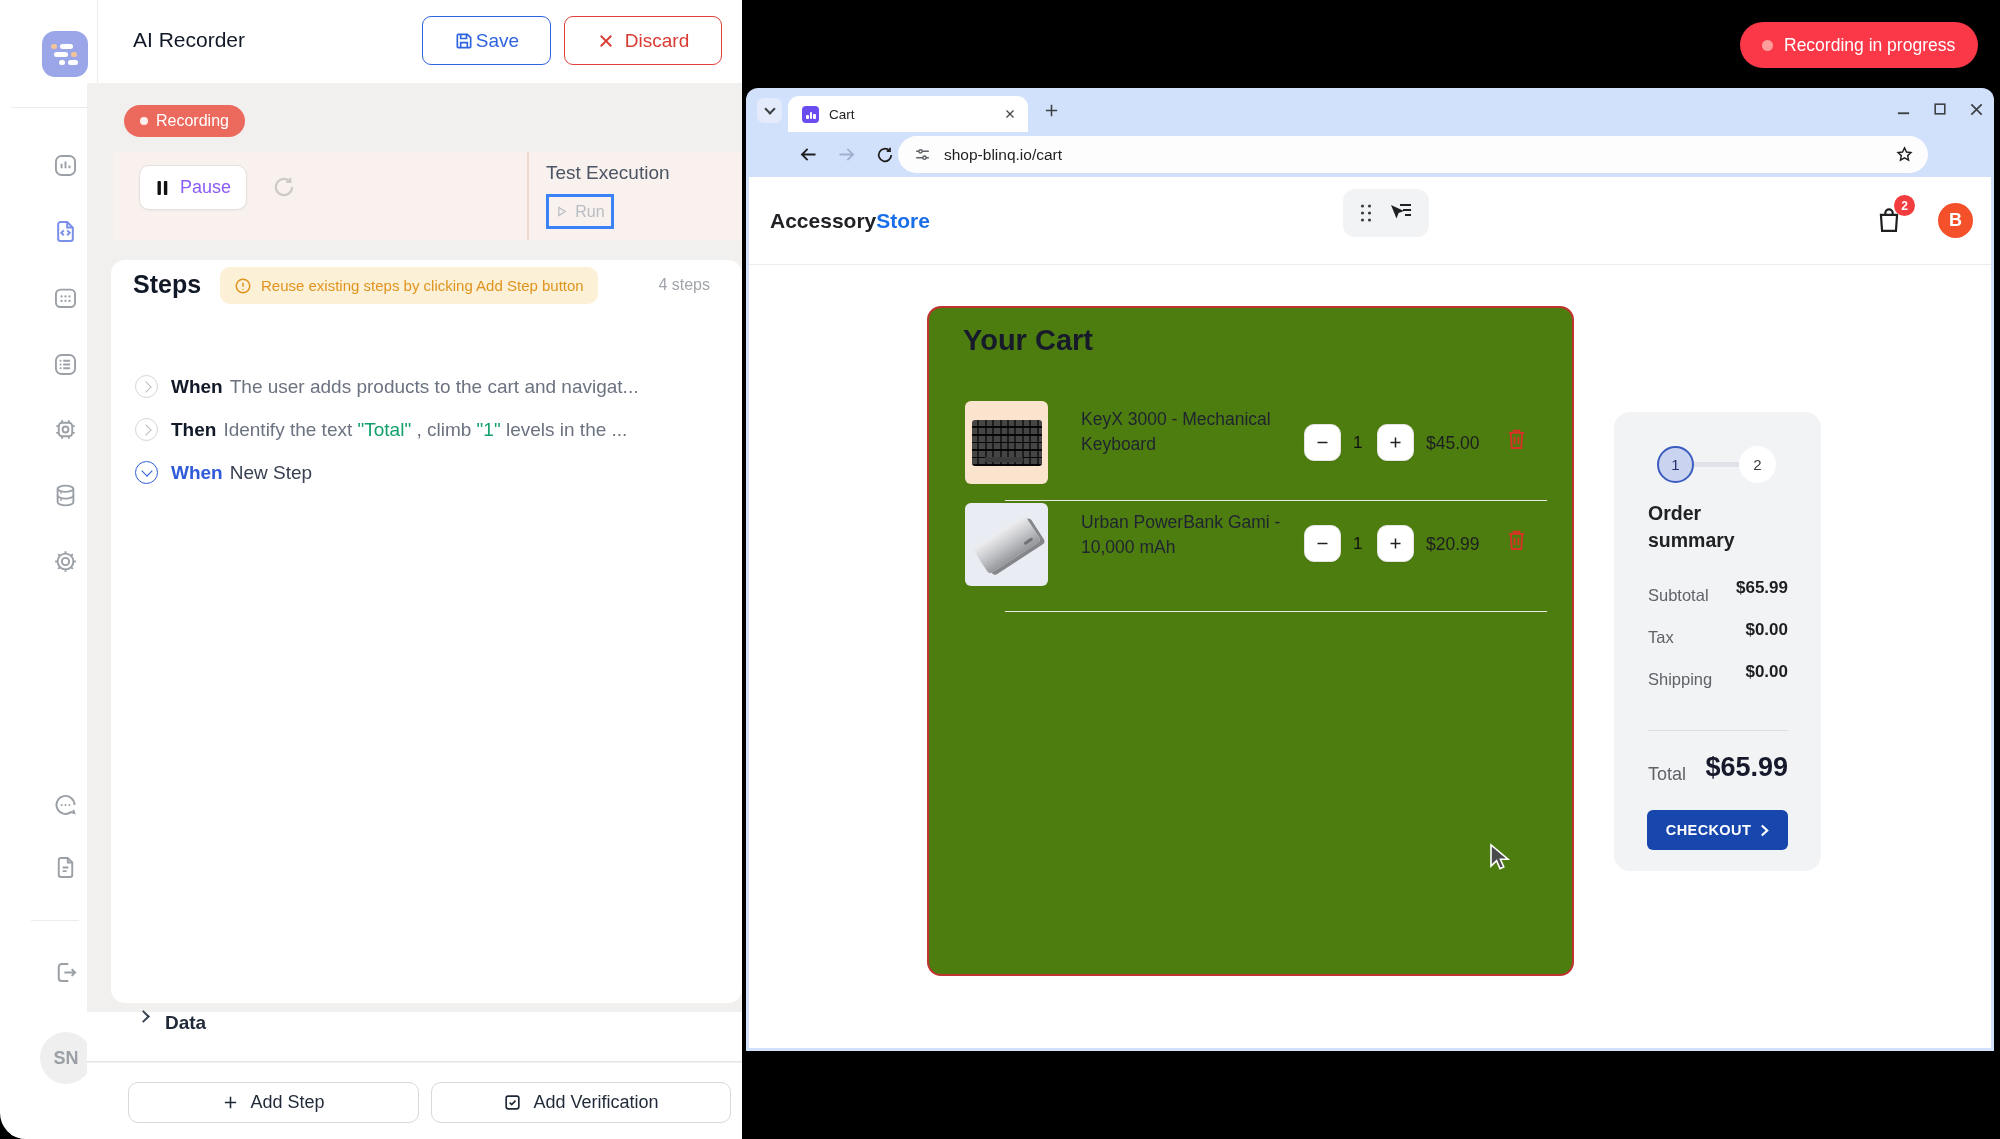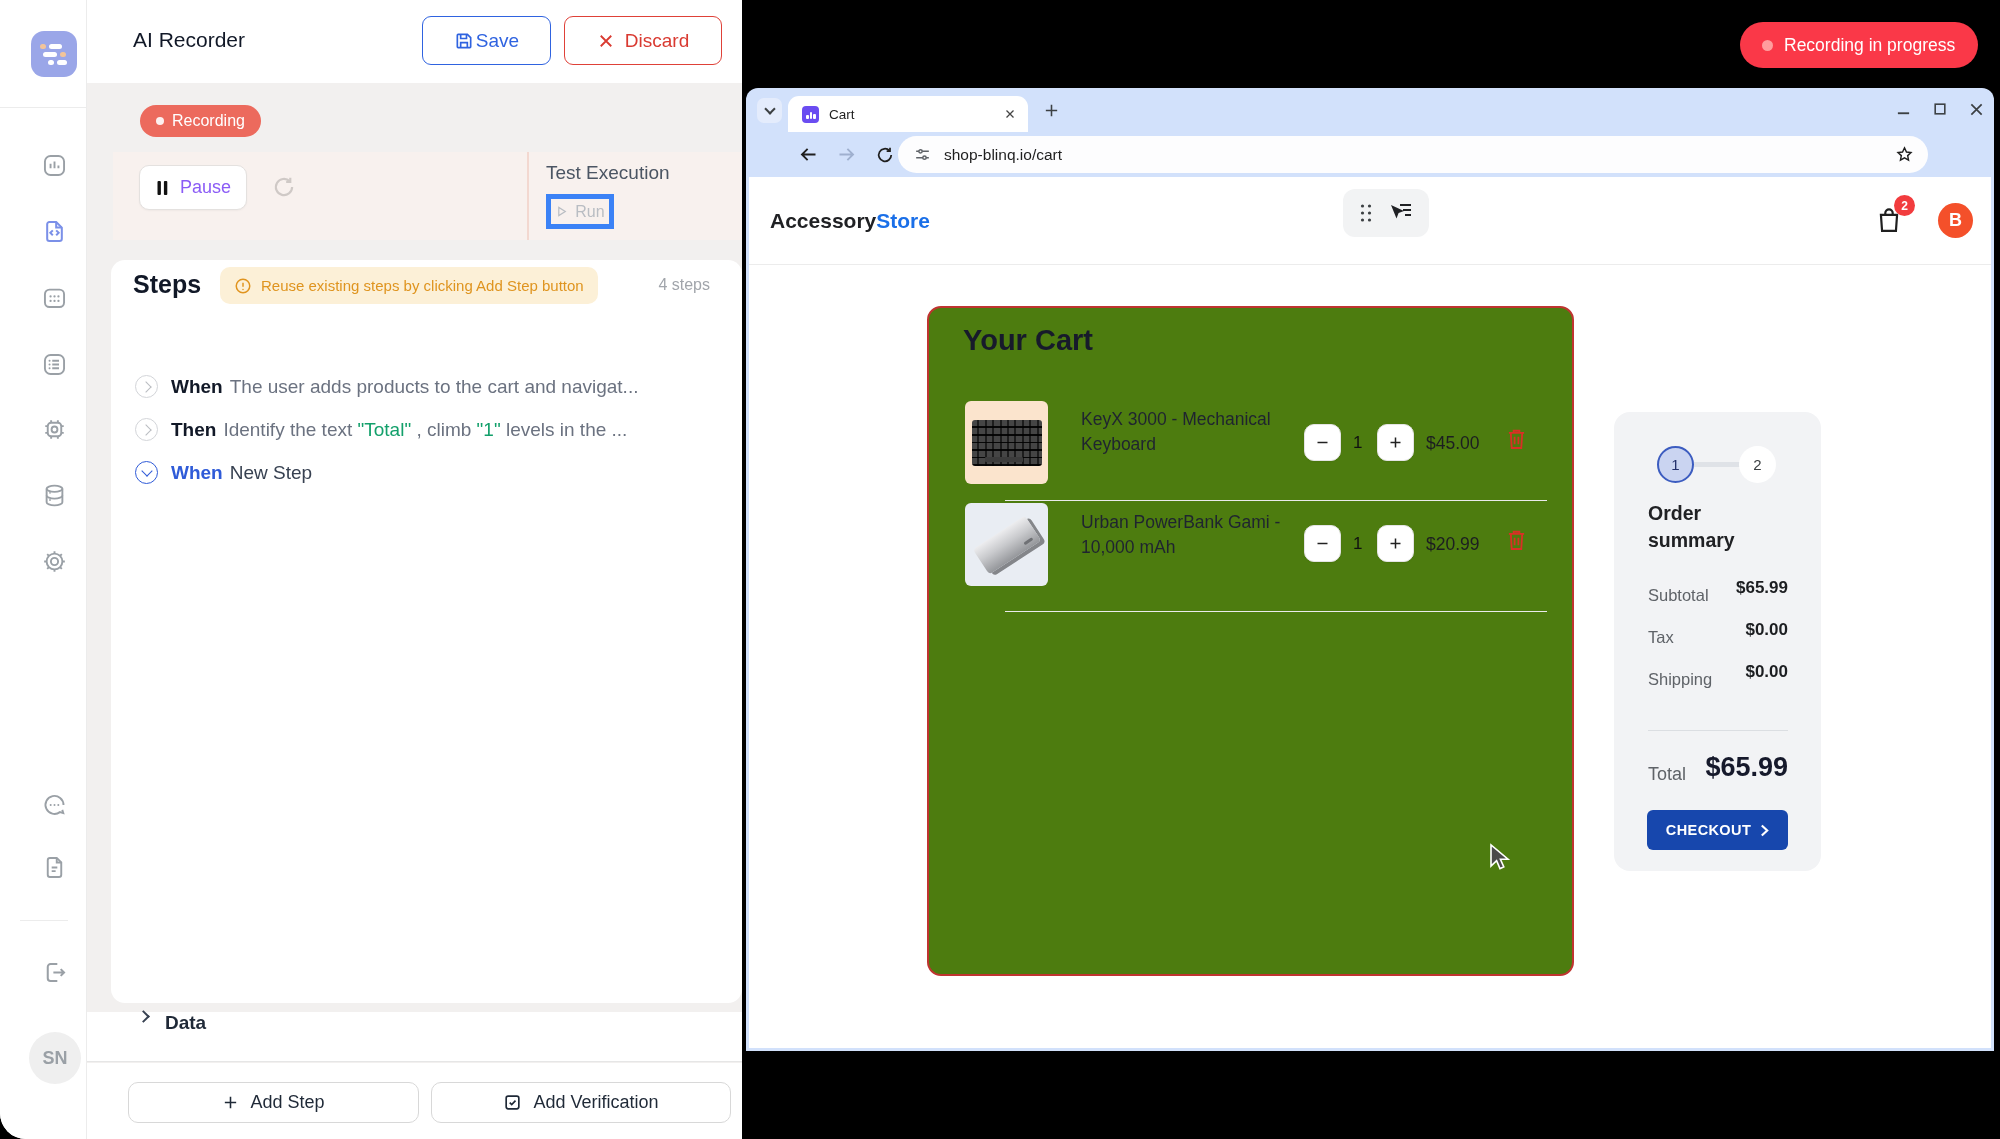--- a/index.html
+++ b/index.html
@@ -4,54 +4,54 @@
 <style>
   * { margin:0; padding:0; box-sizing:border-box; }
   html,body { background:#000; }
   body { font-family:"Liberation Sans","DejaVu Sans",sans-serif; }
   .stage { position:relative; width:2000px; height:1139px; background:#000; overflow:hidden; }
   .abs { position:absolute; }
 
   
   .app { position:absolute; left:0; top:0; width:742px; height:1139px; background:#fff;
          border-radius:0 0 0 26px; overflow:hidden; }
-  .sidebar { position:absolute; left:0; top:0; width:87px; height:1139px; background:#fff;
+  .sidebar { position:absolute; left:11px; top:0; width:87px; height:1139px; background:#fff;
              border-right:1px solid #ececec; }
   .logo { position:absolute; left:31px; top:31px; width:46px; height:46px; border-radius:13px;
           background:#9aa6e8; }
   .logo i { position:absolute; border-radius:3px; }
   .side-icon { position:absolute; left:42px; width:27px; height:27px; margin-left:-14px;
                display:flex; align-items:center; justify-content:center; cursor:pointer; left:55px; }
   .side-div { position:absolute; background:#ececec; }
   .avatar-sn { position:absolute; left:29px; top:1032px; width:52px; height:52px; border-radius:50%;
                background:#efefef; color:#9aa0a6; font-weight:bold; font-size:18px;
                display:flex; align-items:center; justify-content:center; }
 
   .app-title { position:absolute; left:133px; top:28px; font-size:21px; color:#111827; font-weight:500; }
   .btn-save { position:absolute; left:422px; top:16px; width:129px; height:49px; border-radius:9px;
               border:1.5px solid #2f63e0; background:#fff; color:#2f63e0; font-size:19px;
               display:flex; align-items:center; justify-content:center; gap:2px; }
   .btn-discard { position:absolute; left:564px; top:16px; width:158px; height:49px; border-radius:9px;
               border:1.5px solid #df4138; background:#fff; color:#d93a31; font-size:19px;
               display:flex; align-items:center; justify-content:center; gap:10px; }
 
   .panel-bg { position:absolute; left:87px; top:83px; width:655px; height:1056px; background:#f2f0ef; }
-  .rec-badge { position:absolute; left:140px; top:105px; height:32px; border-radius:16px;
+  .rec-badge { position:absolute; left:124px; top:105px; height:32px; border-radius:16px;
                background:#ec6a5d; color:#fff; font-size:16px; display:flex; align-items:center;
                gap:8px; padding:0 16px; }
   .rec-dot { width:8px; height:8px; border-radius:50%; background:#fff; opacity:.9; }
   .toolbar { position:absolute; left:113px; top:152px; width:629px; height:88px; background:#f8f1ee; }
   .btn-pause { position:absolute; left:26px; top:13px; width:108px; height:45px; border-radius:10px;
                background:#fff; border:1px solid #e4e1df; font-size:18px; color:#8b5cf6;
                display:flex; align-items:center; justify-content:center; gap:10px;
                box-shadow:0 1px 2px rgba(0,0,0,.04); }
   .tb-vdiv { position:absolute; left:414px; top:0; width:2px; height:88px; background:#f3d8d0; }
   .tb-label { position:absolute; left:433px; top:10px; font-size:19px; color:#4b5563; }
   .btn-run { position:absolute; left:433px; top:42px; width:68px; height:35px; border-radius:0;
-             border:5px solid #3b82f6; color:#b9bdc3; font-size:16px; background:transparent;
+             border:3px solid #3b82f6; color:#b9bdc3; font-size:16px; background:transparent;
              display:flex; align-items:center; justify-content:center; gap:7px; }
 
   .steps-card { position:absolute; left:111px; top:260px; width:631px; height:743px; background:#fff;
                 border-radius:14px; }
   .steps-h { position:absolute; left:22px; top:10px; font-size:25px; font-weight:bold; color:#111827; }
   .notice { position:absolute; left:109px; top:7px; height:37px; border-radius:10px; background:#fcf0d7;
             display:flex; align-items:center; gap:9px; padding:0 14px; color:#df941f; font-size:15px; }
   .steps-count { position:absolute; left:509px; top:16px; width:90px; text-align:right;
                  font-size:16px; color:#a1a5ab; }
   .srow { position:absolute; left:24px; display:flex; align-items:center; font-size:19px; color:#6b7280; cursor:pointer; }

